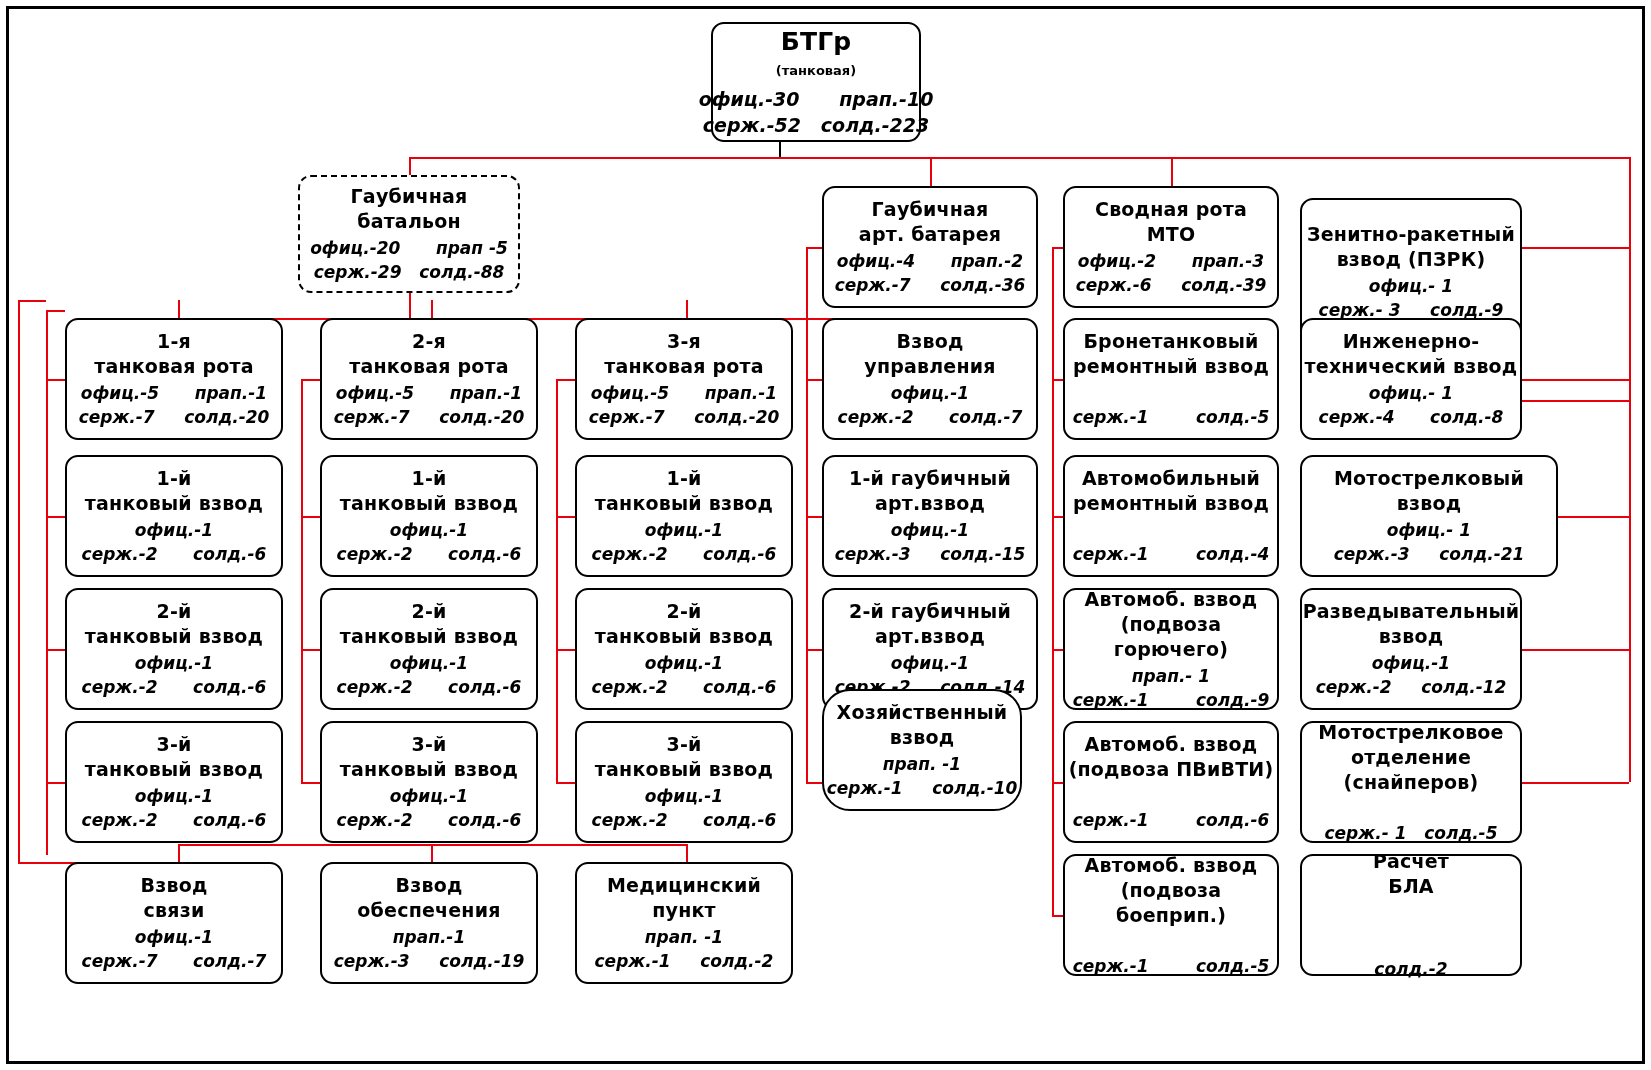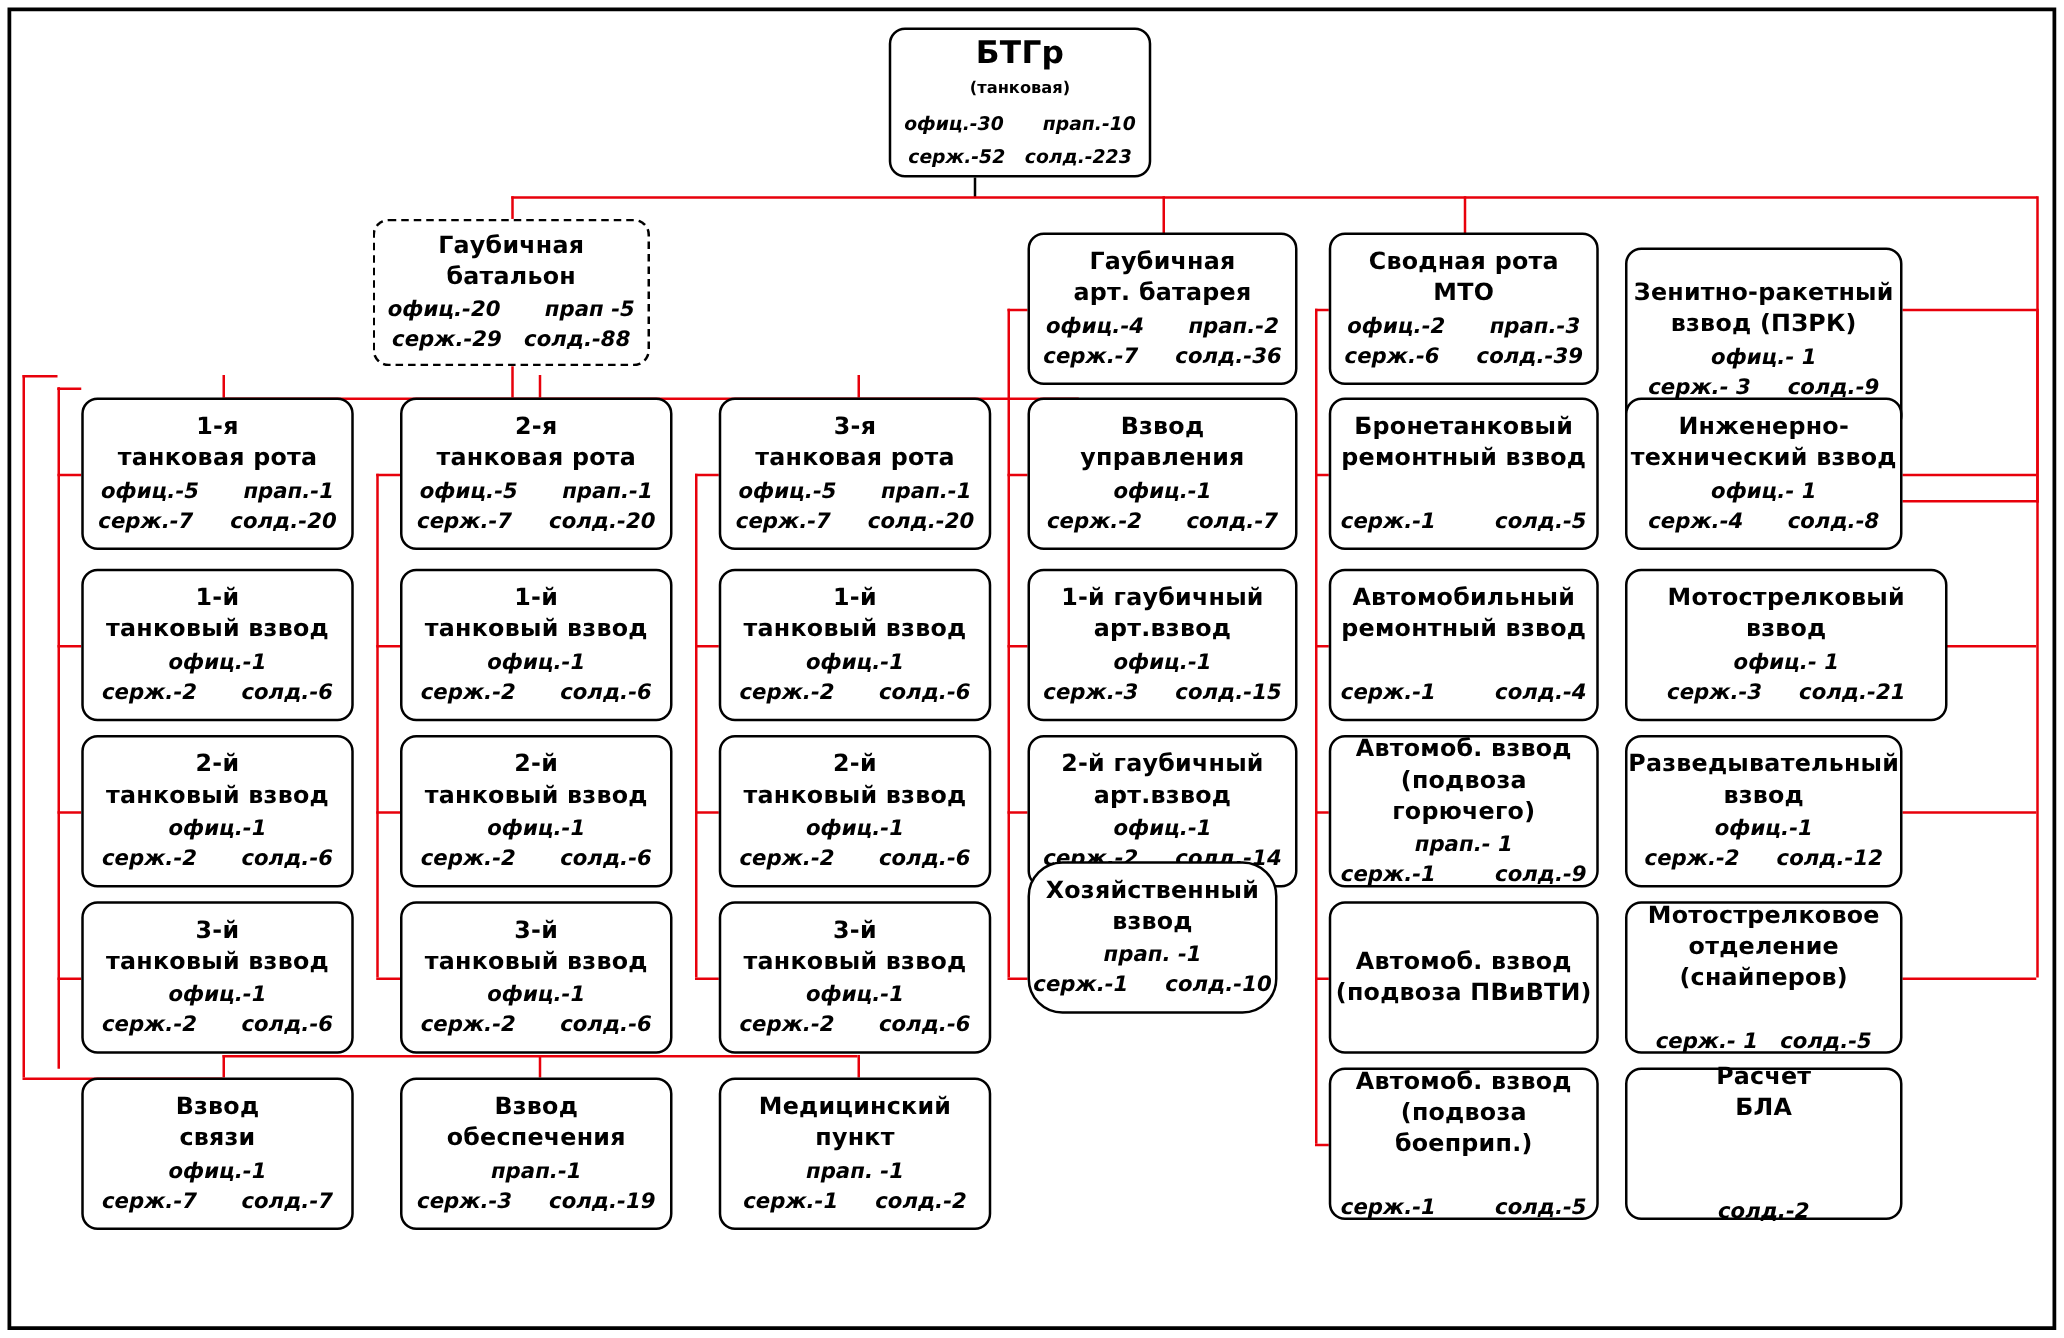--- a/index.html
+++ b/index.html
@@ -29,21 +29,21 @@
     font-weight:bold;font-size:19px;line-height:25px;color:#000;
     letter-spacing:0.2px;white-space:pre-line;
   }
   .root .ttl{font-size:25px;line-height:30px;}
   .root .ttl2{font-size:13px;line-height:27px;font-weight:bold;}
   .stats{
     display:flex;flex-direction:column;align-items:center;
     font-style:italic;font-weight:bold;font-size:17px;line-height:24px;
     margin-top:2px;color:#000;
   }
-  .root .stats{font-size:15px;line-height:26px;}
+  .root .stats{font-size:19px;line-height:26px;}
   .srow{display:flex;gap:18px;justify-content:center;white-space:pre;}
 </style>
 </head>
 <body>
 
 <div id="stage">
   <div class="frame"></div>
 
   <div id="connectors">
       <div class="ln lnv" style="left: 779px; top: 142px; height: 16px; background: rgb(0, 0, 0);"></div>
@@ -311,20 +311,24 @@
         <div class="ttl">Автомоб. взвод
 (подвоза горючего)</div>
         <div class="stats">
           <div class="srow">прап.- 1</div>
           <div class="srow">серж.-1        солд.-9</div>
         </div>
       </div>
       <div class="box" style="left: 1063px; top: 721px; width: 216px; height: 122px;">
         <div class="ttl">Автомоб. взвод
 (подвоза ПВиВТИ)</div>
+        <div class="stats">
+          <div class="srow">&nbsp;</div>
+          <div class="srow">серж.-1        солд.-6</div>
+        </div>
       </div>
       <div class="box" style="left: 1063px; top: 854px; width: 216px; height: 122px;">
         <div class="ttl">Автомоб. взвод
 (подвоза боеприп.)</div>
         <div class="stats">
           <div class="srow">&nbsp;</div>
           <div class="srow">серж.-1        солд.-5</div>
         </div>
       </div>
       <div class="box" style="left: 1300px; top: 186px; width: 222px; height: 148px; margin-top: 12px;">

